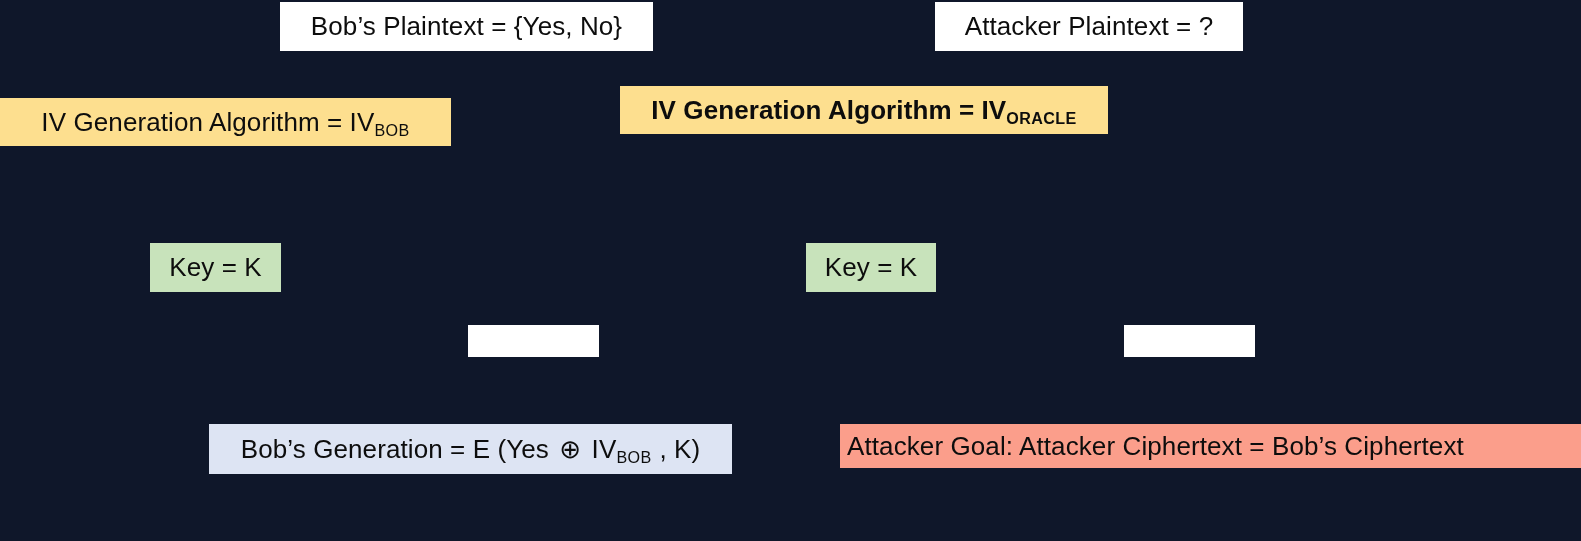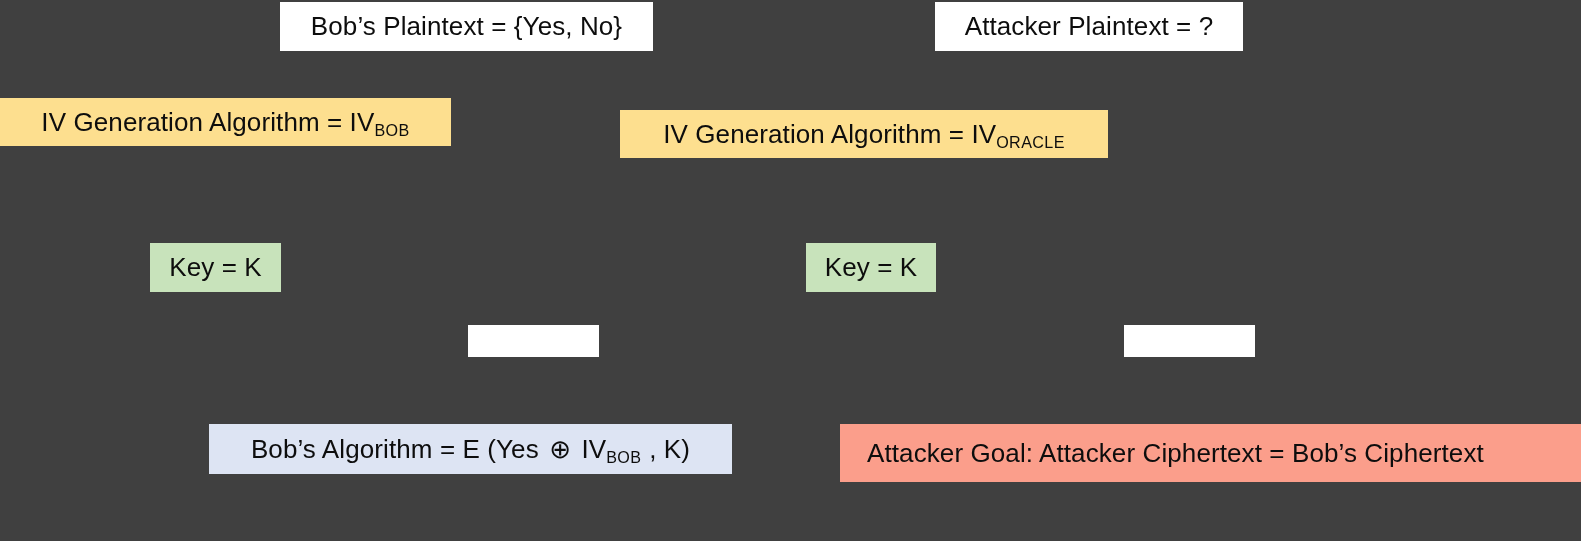--- a/index.html
+++ b/index.html
@@ -4,21 +4,21 @@
 <style>
   html, body {
     margin: 0;
     padding: 0;
     background: #000000;
   }
   #canvas {
     position: relative;
     width: 1581px;
     height: 541px;
-    background: #404040;
+    background: #0f172a;
     overflow: hidden;
     font-family: "Liberation Sans", sans-serif;
     text-align: right;
   }
   .box {
     position: absolute;
     display: flex;
     align-items: center;
     justify-content: center;
     box-sizing: border-box;
@@ -47,22 +47,22 @@
   }
   #attacker-plaintext-box {
     left: 935px; top: 2px; width: 308px; height: 49px;
     background: #ffffff; font-size: 26px;
   }
   #bob-iv-box {
     left: 0px; top: 98px; width: 451px; height: 48px;
     background: #fddf8f; font-size: 26px;
   }
   #oracle-iv-box {
-    left: 620px; top: 110px; width: 488px; height: 48px;
-    background: #fddf8f; font-size: 26px;
+    left: 620px; top: 86px; width: 488px; height: 48px;
+    background: #fddf8f; font-size: 26px; font-weight: bold;
   }
   #bob-key-box {
     left: 150px; top: 243px; width: 131px; height: 49px;
     background: #c8e3bb; font-size: 26px;
   }
   #attacker-key-box {
     left: 806px; top: 243px; width: 130px; height: 49px;
     background: #c8e3bb; font-size: 26px;
   }
   #bob-blank-box {
@@ -71,23 +71,23 @@
   }
   #attacker-blank-box {
     left: 1124px; top: 325px; width: 131px; height: 32px;
     background: #ffffff;
   }
   #bob-ciphertext-box {
     left: 209px; top: 424px; width: 523px; height: 50px;
     background: #dde4f3; font-size: 26px;
   }
   #attacker-goal-box {
-    left: 840px; top: 424px; width: 741px; height: 58px;
+    left: 840px; top: 424px; width: 741px; height: 44px;
     background: #fb9e8b; font-size: 26px;
-    justify-content: flex-start; padding-left: 27px;
+    justify-content: flex-start; padding-left: 7px;
   }
 </style>
 </head>
 <body>
 
 <div id="canvas">
 
   <div class="box" id="bob-plaintext-box">
     <span class="label">Bob’s Plaintext = {Yes, No}</span>
   </div>
@@ -114,20 +114,20 @@
 
   <div class="box" id="bob-blank-box">
     <span class="label"></span>
   </div>
 
   <div class="box" id="attacker-blank-box">
     <span class="label"></span>
   </div>
 
   <div class="box" id="bob-ciphertext-box">
-    <span class="label"><span>Bob’s Algorithm = E (Yes</span><span class="sp"></span><span class="xor">⊕</span><span class="sp"></span><span>IV</span><sub>BOB</sub><span class="sp"></span><span>, K)</span></span>
+    <span class="label"><span>Bob’s Generation = E (Yes</span><span class="sp"></span><span class="xor">⊕</span><span class="sp"></span><span>IV</span><sub>BOB</sub><span class="sp"></span><span>, K)</span></span>
   </div>
 
   <div class="box" id="attacker-goal-box">
     <span class="label">Attacker Goal: Attacker Ciphertext = Bob’s Ciphertext</span>
   </div>
 
 </div>
 
 </body></html>

